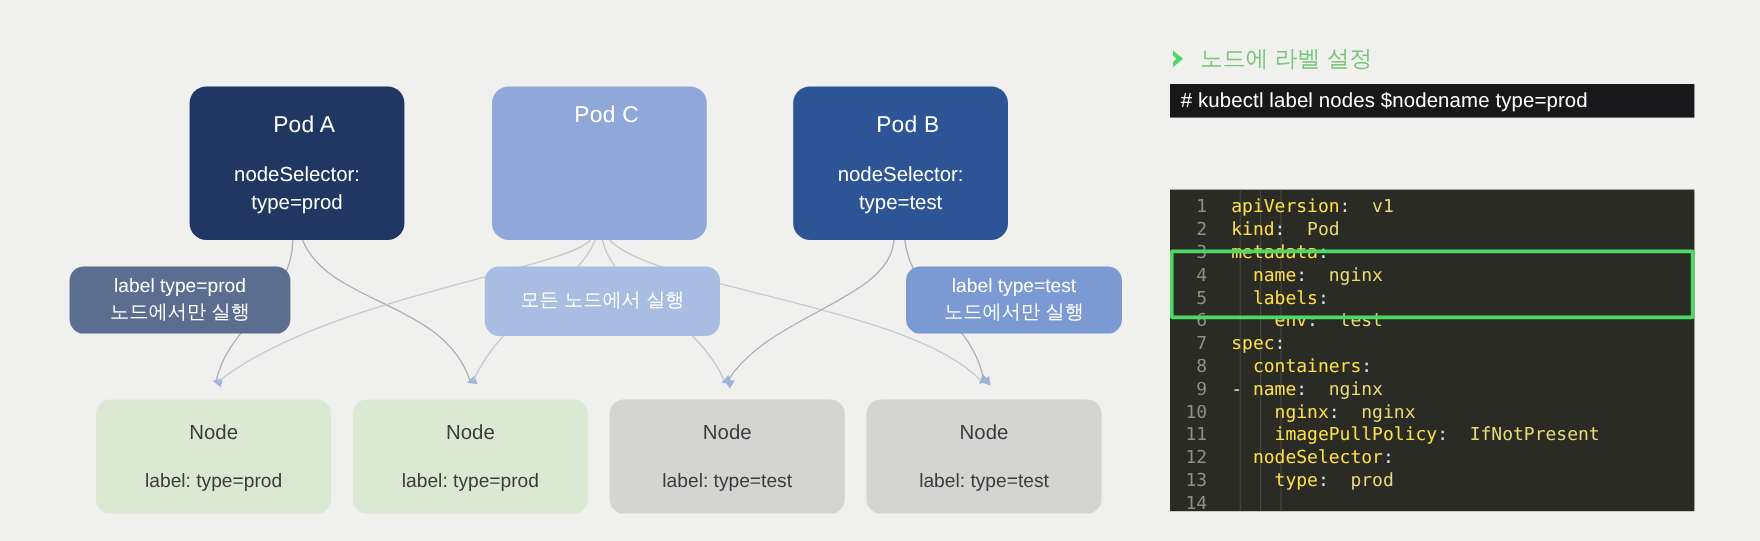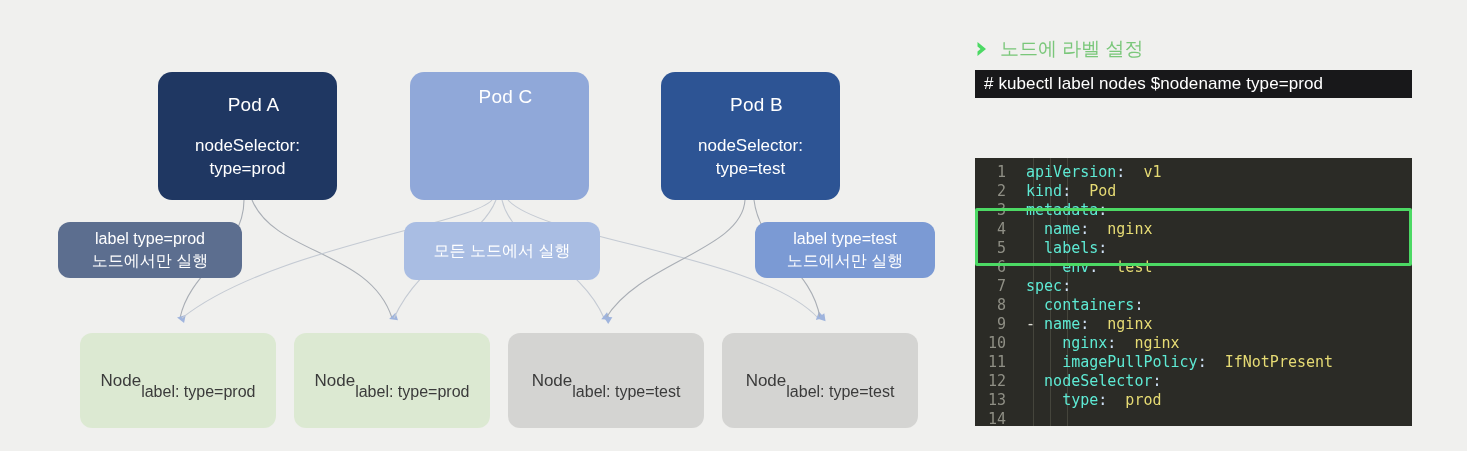--- a/index.html
+++ b/index.html
@@ -30,21 +30,21 @@
     border-radius:12px;
     display:flex;flex-direction:column;
     align-items:center;justify-content:center;
     text-align:center;color:#ffffff;
     font-size:16px;line-height:1.35;
   }
 
   .host-box{
     position:absolute;box-sizing:border-box;
     border-radius:12px;
-    display:flex;
+    display:flex;flex-direction:column;
     align-items:center;justify-content:center;
     text-align:center;color:#3b3b3b;
   }
   .host-title{font-size:17px;}
   .host-label{font-size:16px;margin-top:22px;}
 
   
   .panel{position:absolute;left:975px;top:0;width:492px;height:413px;}
 
   .sec-head{
@@ -67,21 +67,21 @@
     box-sizing:border-box;overflow:hidden;
     font-family:"DejaVu Sans Mono","Liberation Mono",monospace;
     font-size:15px;line-height:19px;
   }
   .code .row{display:flex;height:19px;align-items:center;}
   .gutter{
     width:42px;flex:0 0 42px;text-align:right;padding-right:11px;
     color:#8f8f85;box-sizing:border-box;
   }
   .codetext{white-space:pre;}
-  .k{color:#5eead4;}
+  .k{color:#fde047;}
   .v{color:#e6db74;}
   .p{color:#cfe1f5;}
   .dash{color:#e0e0d8;}
   .guide{
     position:absolute;top:0;bottom:0;width:1px;background:#45453c;
   }
   .hl{
     position:absolute;border:3px solid #4cd964;
     box-sizing:border-box;border-radius:2px;pointer-events:none;
   }

